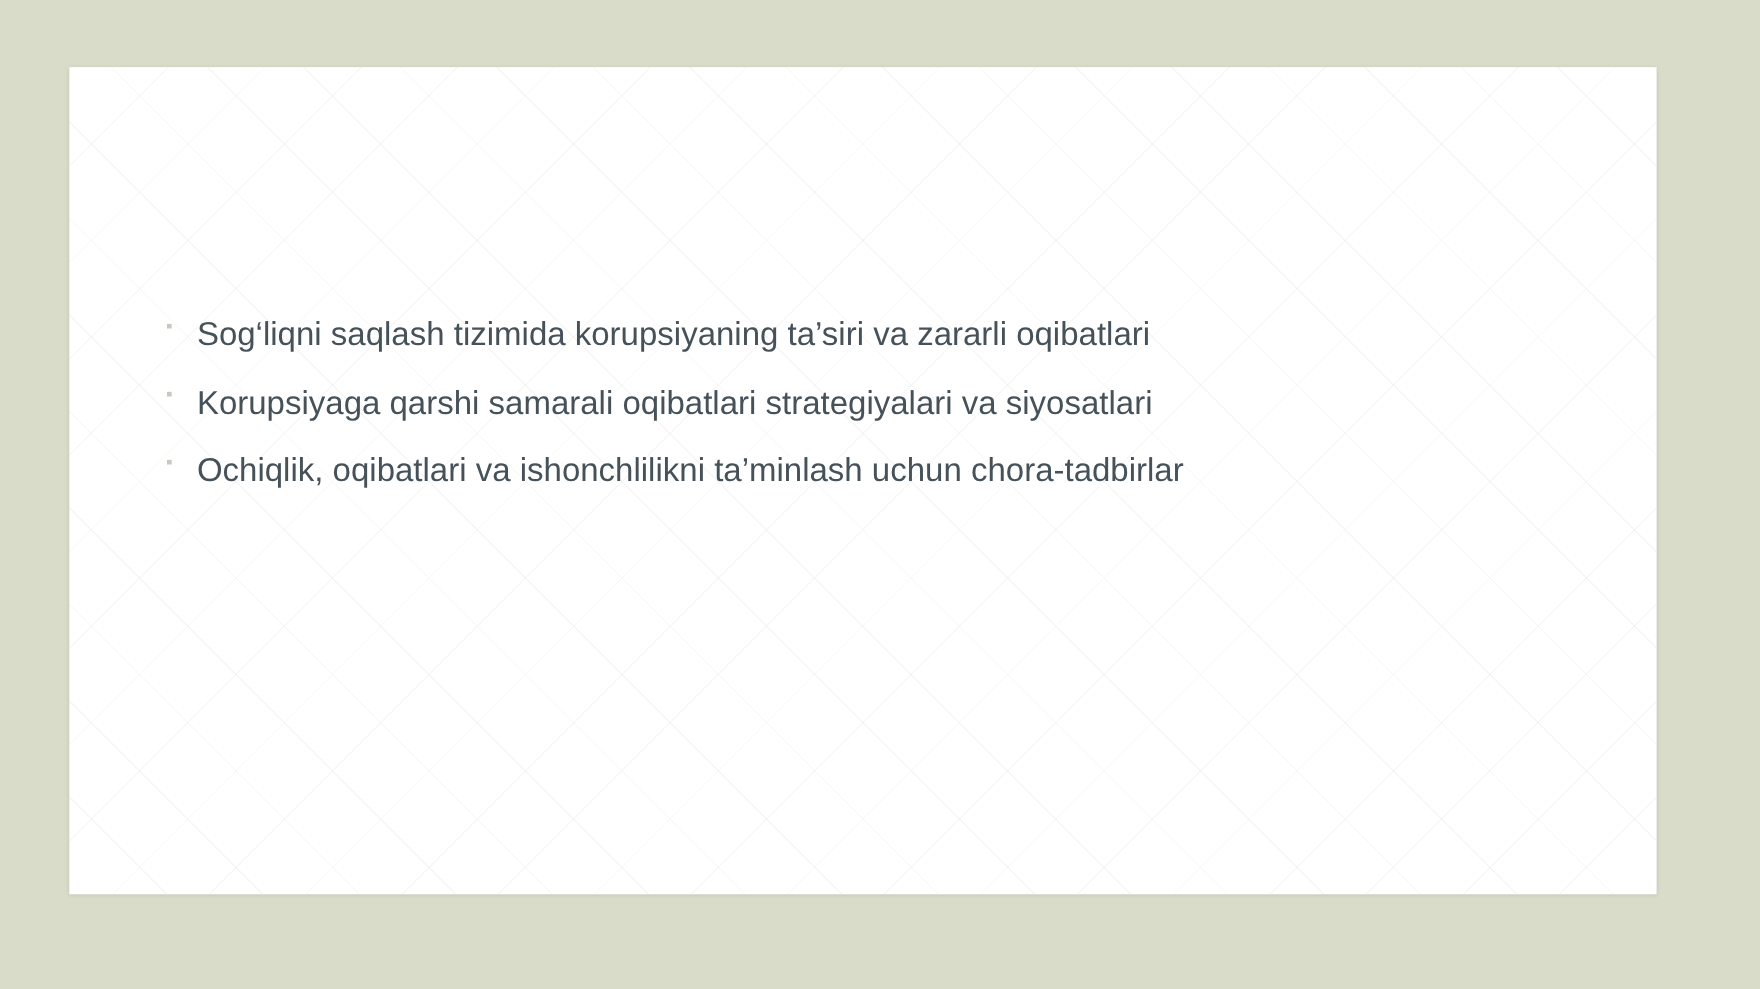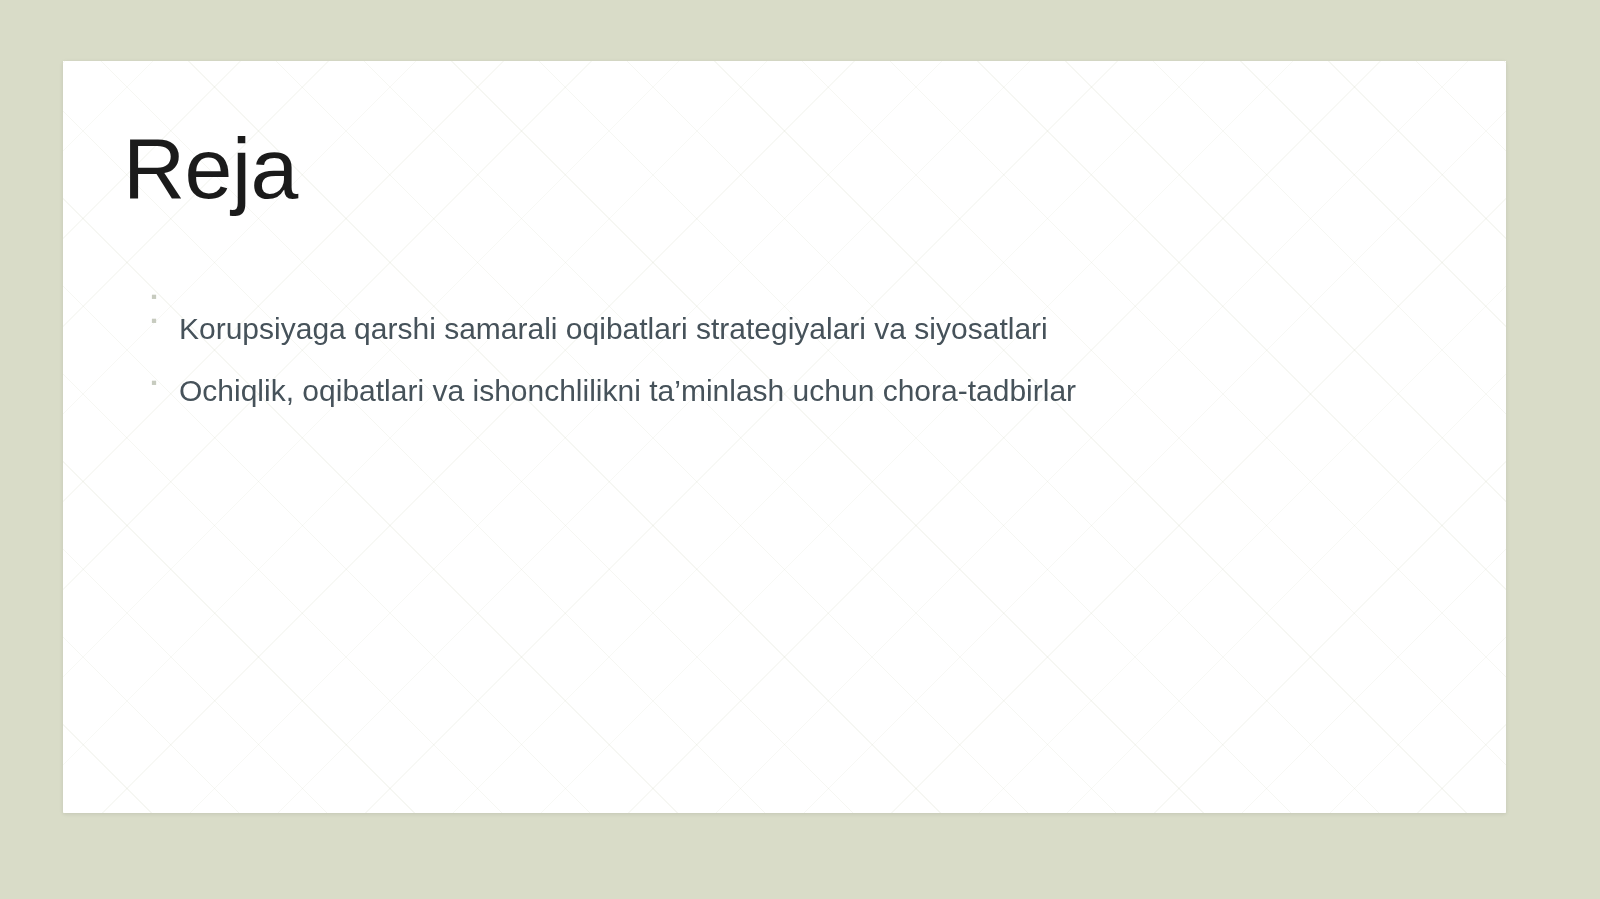--- a/index.html
+++ b/index.html
@@ -77,25 +77,25 @@
     line-height: 9px;
   }
 </style>
 </head>
 <body>
 
 <div class="stage">
   <div class="slide">
     <div class="slide-texture"></div>
 
-    <div class="title">Reja</div>
 
     <ul class="bullets">
       <li class="bullet">
         <span class="bullet-marker">▪</span>
+        <span>Sog‘liqni saqlash tizimida korupsiyaning ta’siri va zararli oqibatlari</span>
       </li>
       <li class="bullet">
         <span class="bullet-marker">▪</span>
         <span>Korupsiyaga qarshi samarali oqibatlari strategiyalari va siyosatlari</span>
       </li>
       <li class="bullet">
         <span class="bullet-marker">▪</span>
         <span>Ochiqlik, oqibatlari va ishonchlilikni ta’minlash uchun chora-tadbirlar</span>
       </li>
     </ul>

